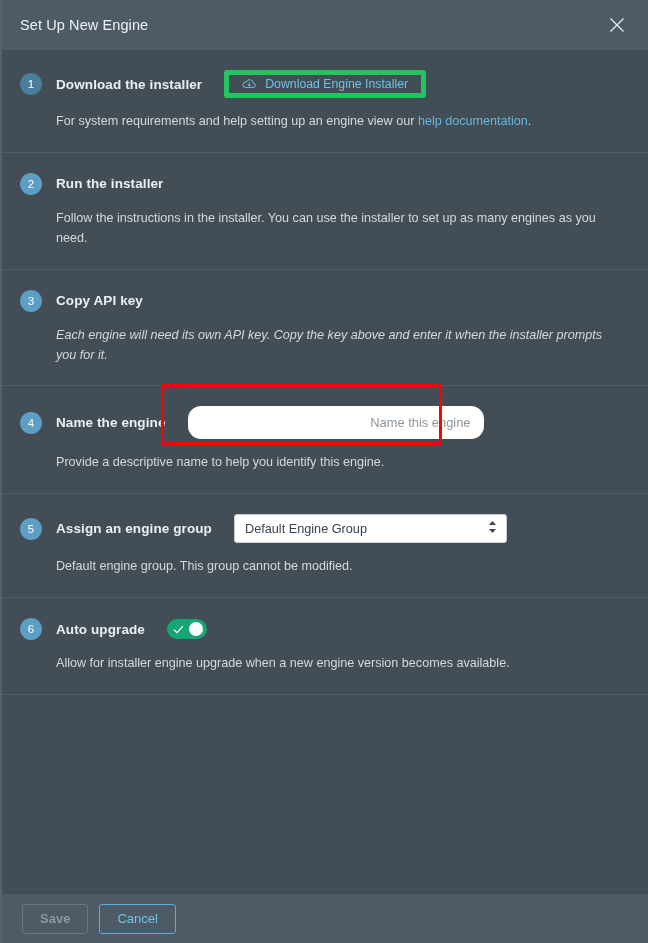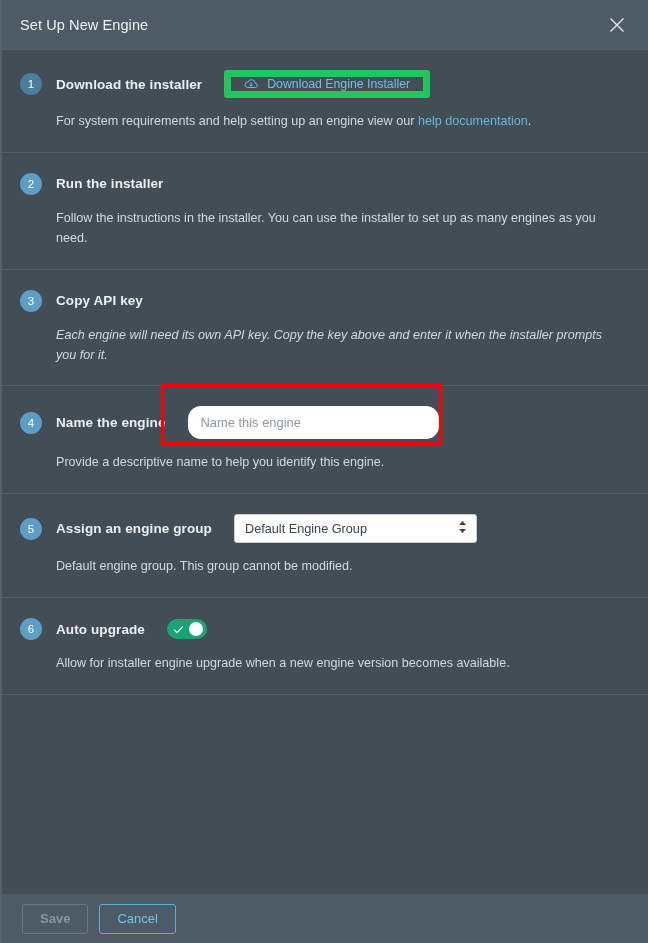--- a/index.html
+++ b/index.html
@@ -112,21 +112,21 @@
   }
 
   
   .dl-btn {
     margin-left: 22px;
     display: inline-flex;
     align-items: center;
     gap: 8px;
     height: 28px;
     padding: 0 13px;
-    border: 7px solid #22c55e;
+    border: 5px solid #22c55e;
     border-radius: 3px;
     background: transparent;
     color: #6fc0e4;
     font-size: 12.3px;
     font-family: inherit;
     cursor: pointer;
     white-space: nowrap;
   }
   .dl-btn svg { display: block; }
 
@@ -160,30 +160,31 @@
     cursor: pointer;
   }
 
   
   .name-wrap {
     position: relative;
     margin-left: 22px;
     display: inline-block;
   }
   .name-input {
-    width: 251px;
+    width: 296px;
     height: 33px;
     border: 0;
     border-radius: 13px;
     background: #ffffff;
     color: #3a444c;
     font-family: inherit;
     font-size: 12.9px;
     padding: 0 13px;
     outline: none;
+    text-align: right;
   }
   .name-input::placeholder { color: #8d979e; }
 
   .highlight-box {
     position: absolute;
     left: -27px;
     top: -22px;
     width: 281px;
     height: 61px;
     border: 3px solid #fe0000;
@@ -192,21 +193,21 @@
 
   
   .group-select {
     margin-left: 22px;
     position: relative;
     display: inline-block;
   }
   .group-select select {
     -webkit-appearance: none;
     appearance: none;
-    width: 243px;
+    width: 273px;
     height: 29px;
     border: 1px solid #c9ced2;
     border-radius: 3px;
     background: #ffffff;
     color: #39434b;
     font-family: inherit;
     font-size: 12.7px;
     padding: 0 28px 0 10px;
     outline: none;
     cursor: pointer;

